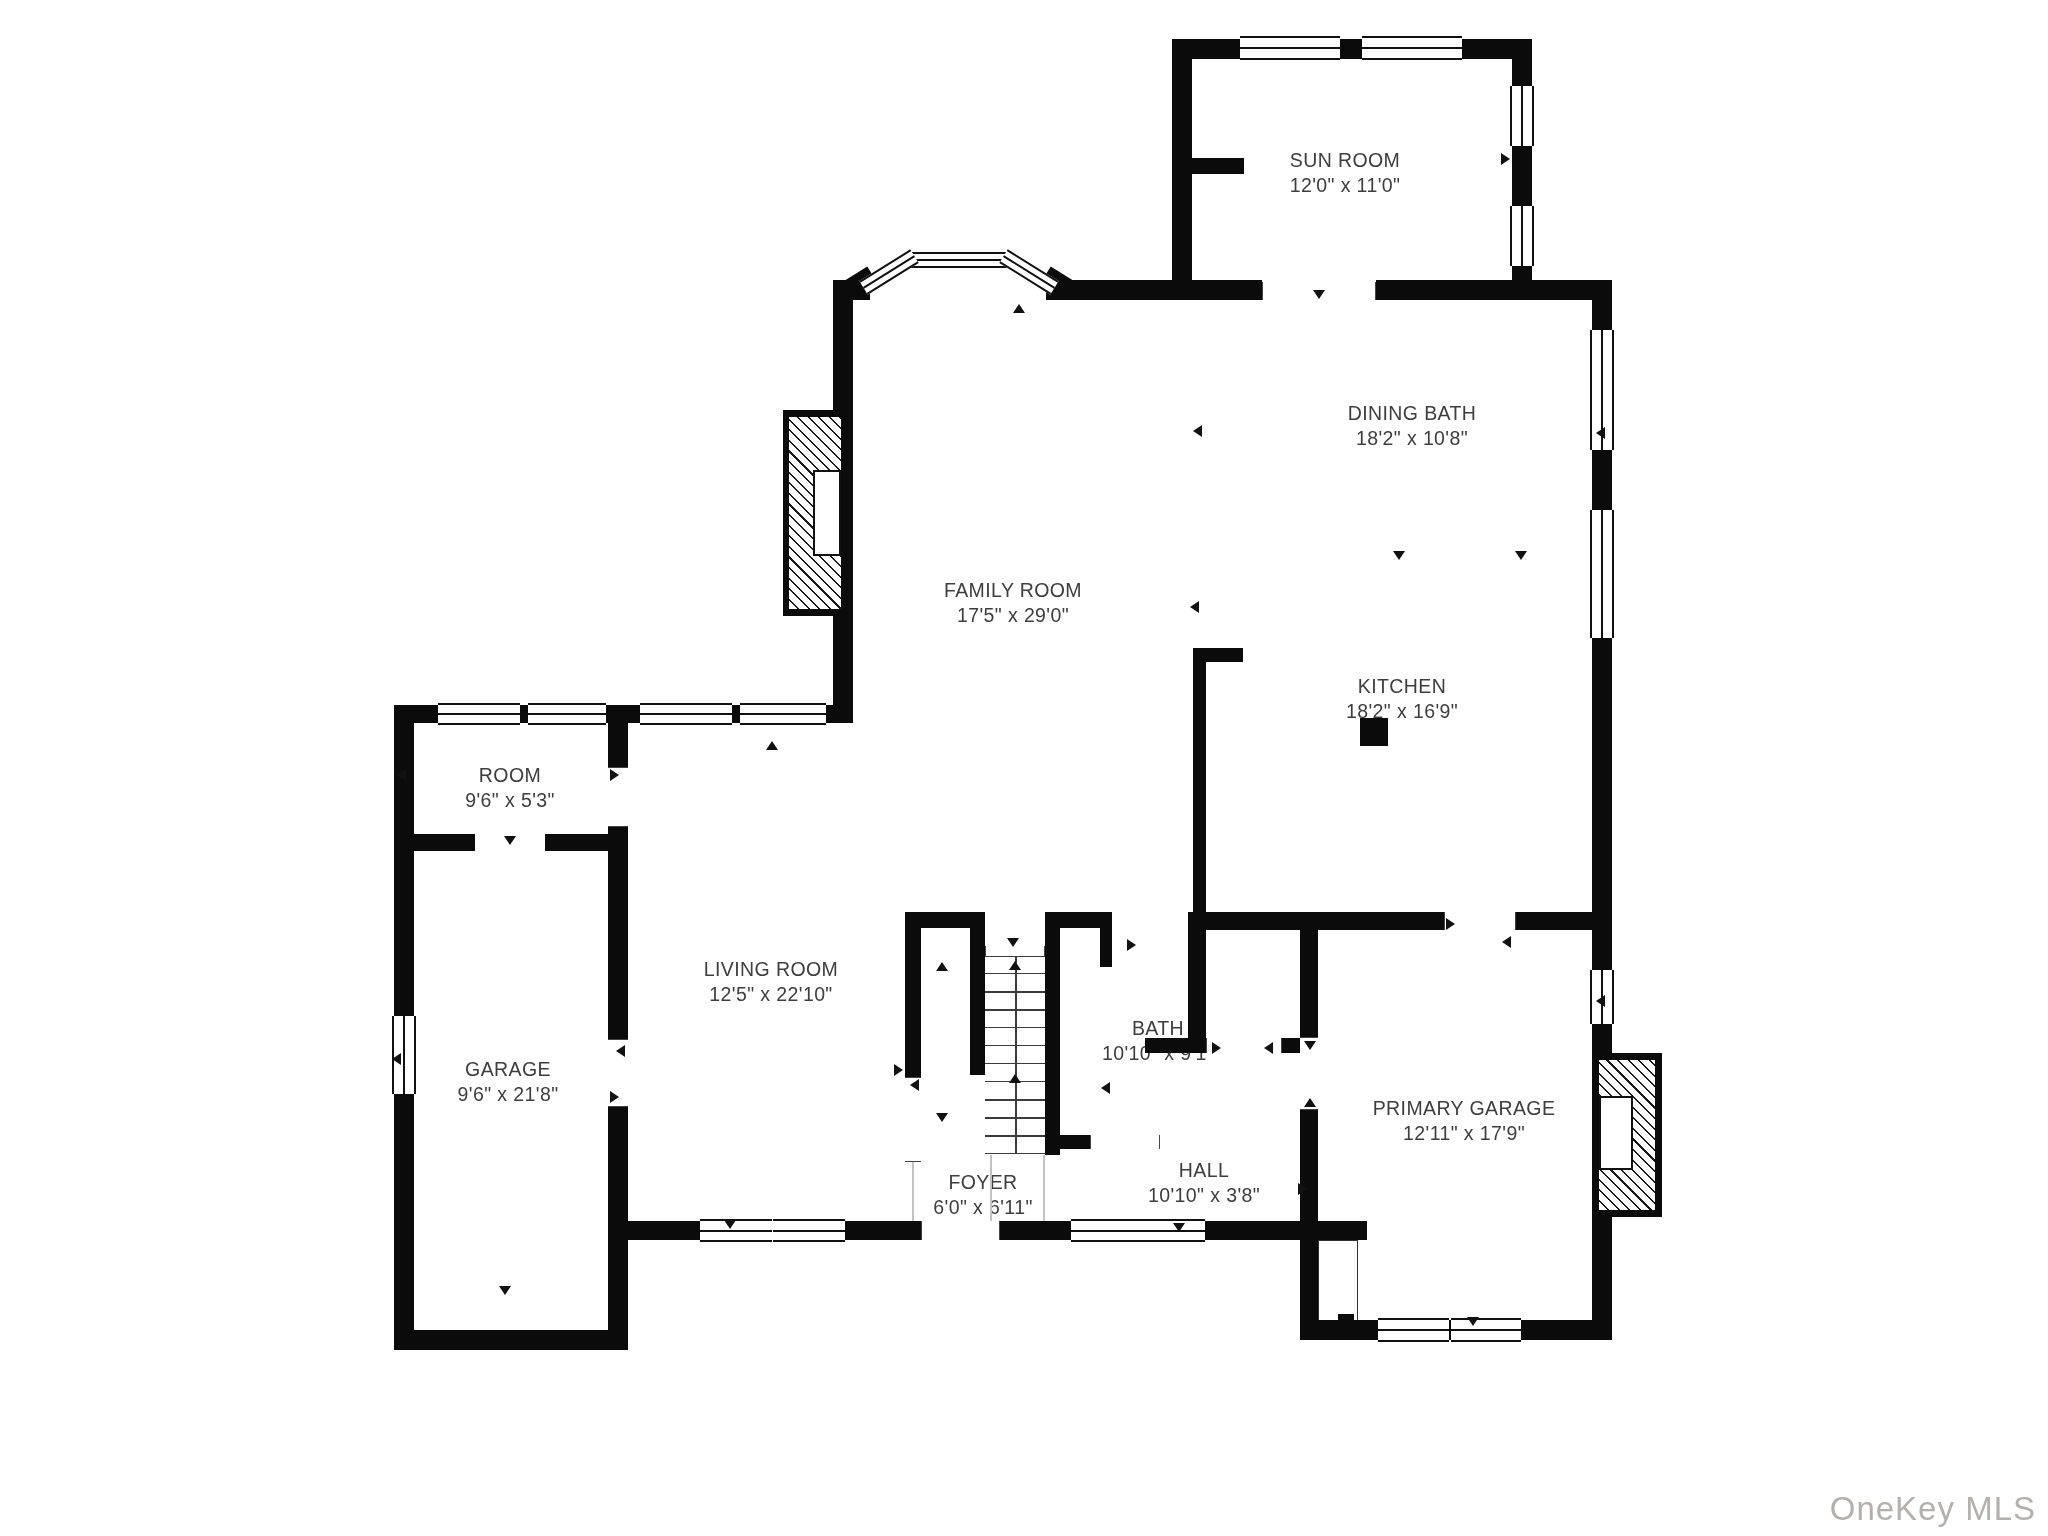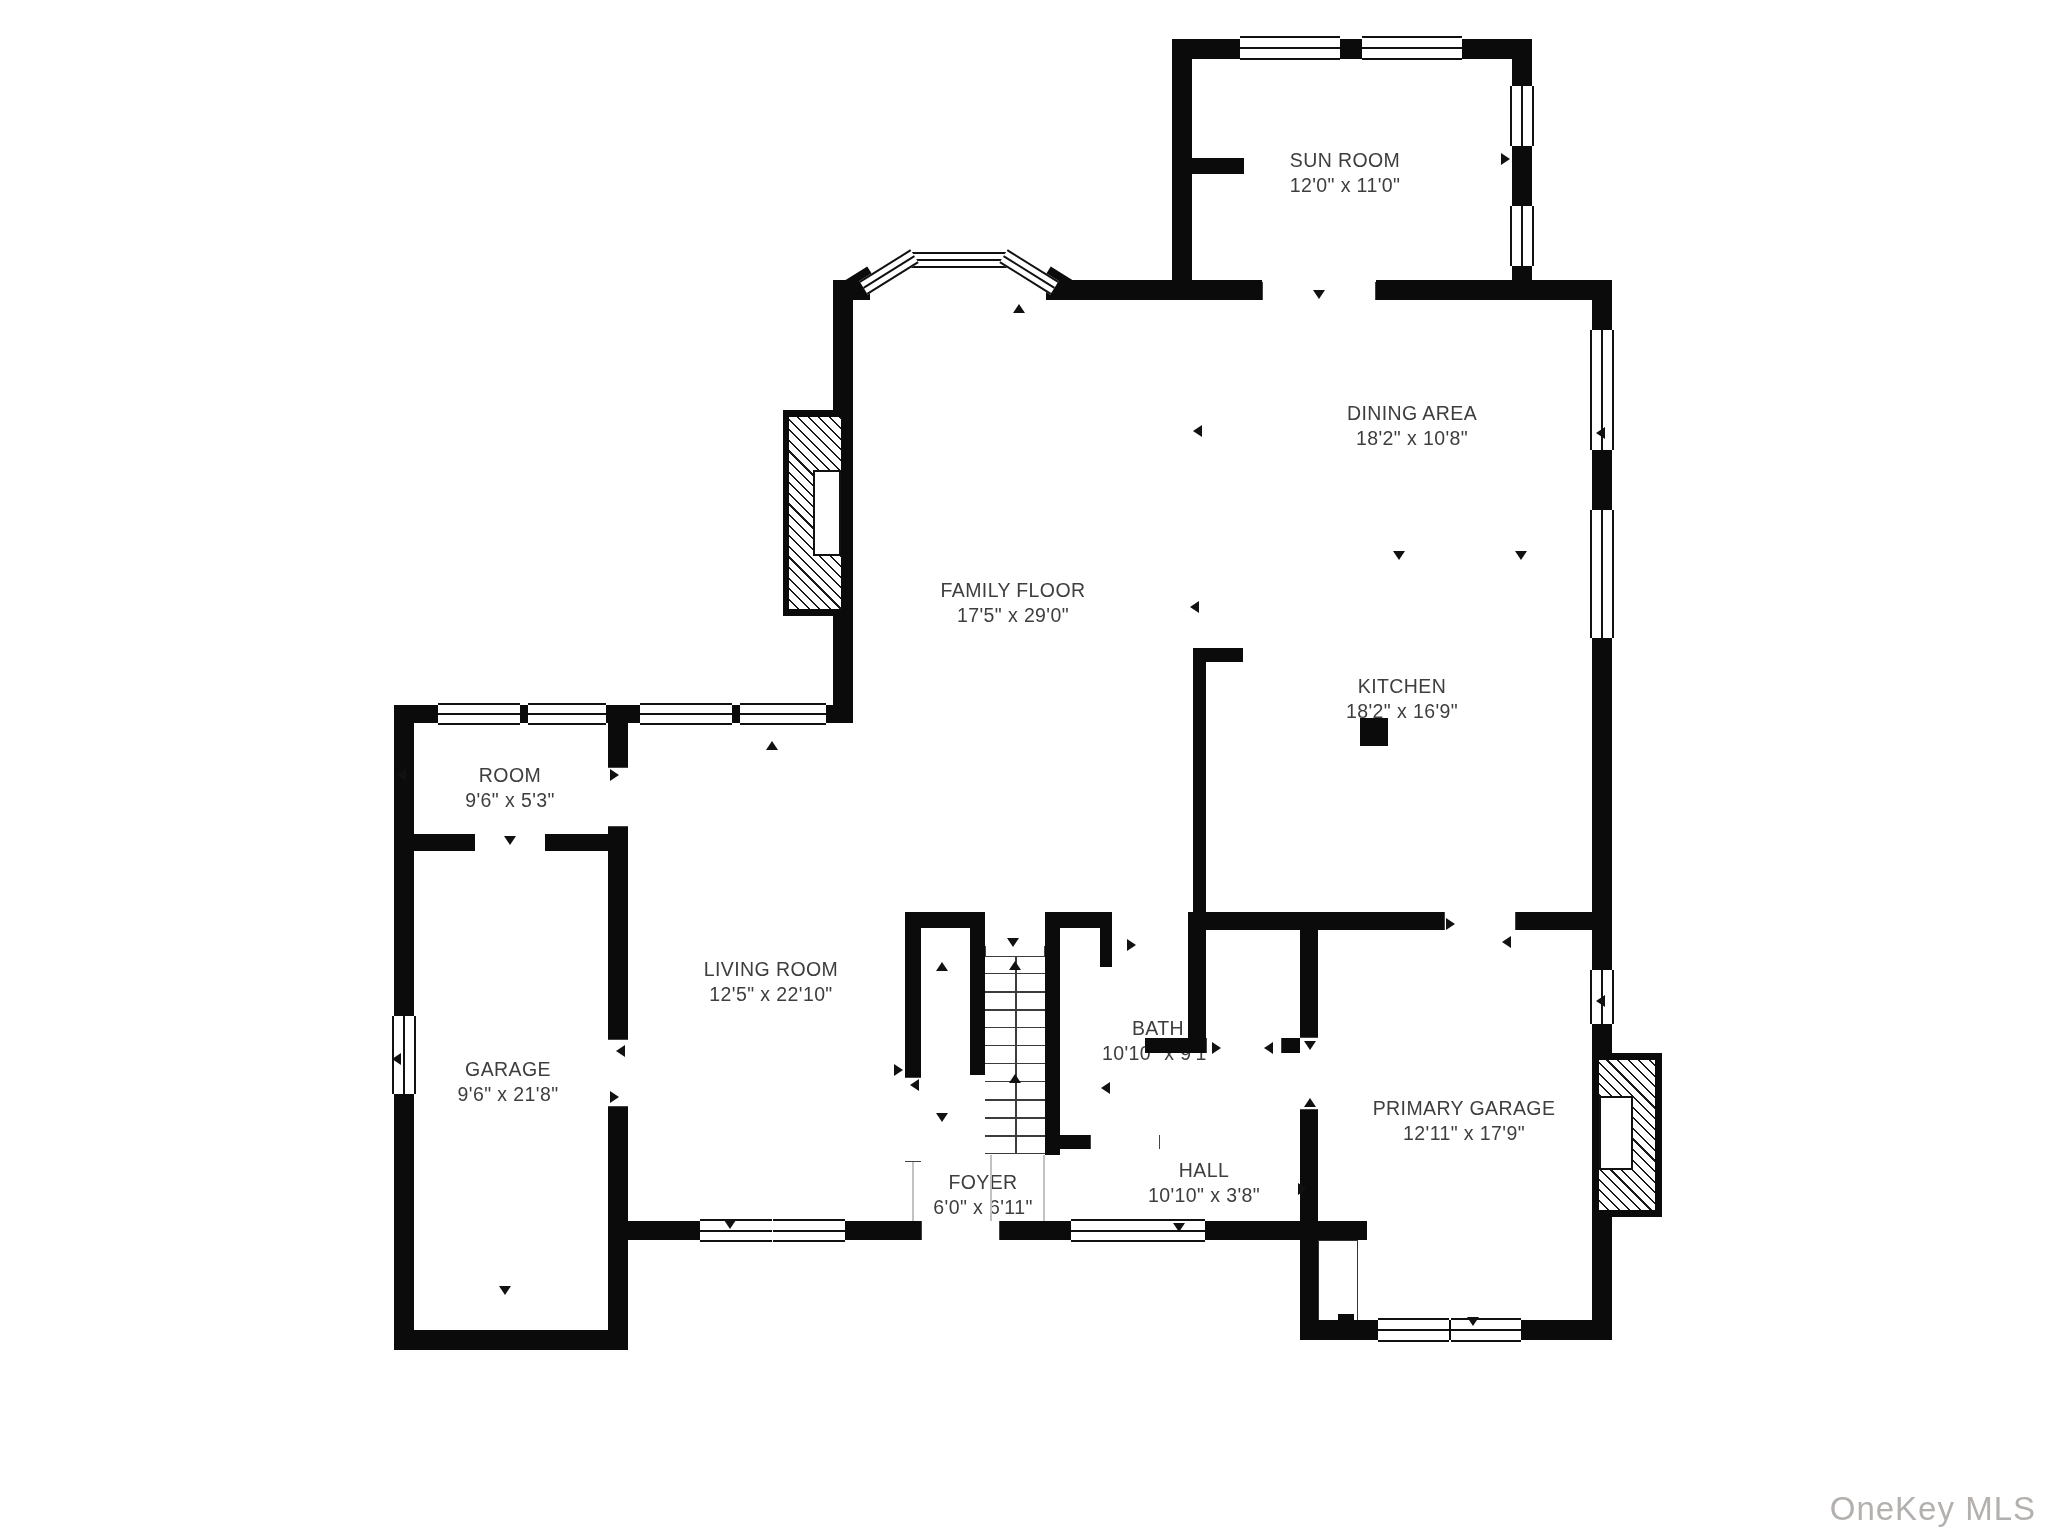--- a/index.html
+++ b/index.html
@@ -159,25 +159,25 @@
       <div class="wall" style="left: 1360px; top: 718px; width: 28px; height: 28px;"></div>
       <div class="thinbox" style="left: 1318px; top: 1240px; width: 40px; height: 84px;"></div>
       <div class="thinline" style="left: 990px; top: 1155px; width: 1.5px; height: 66px;"></div>
       <div class="thinline" style="left: 1043px; top: 1155px; width: 1.5px; height: 66px;"></div>
       <div class="thinline" style="left: 912px; top: 1162px; width: 1.5px; height: 59px;"></div>
       <div class="room-label" style="left: 1345px; top: 148px;">
         <div>SUN ROOM</div>
         <div>12'0" x 11'0"</div>
       </div>
       <div class="room-label" style="left: 1412px; top: 401px;">
-        <div>DINING AREA</div>
+        <div>DINING BATH</div>
         <div>18'2" x 10'8"</div>
       </div>
       <div class="room-label" style="left: 1013px; top: 578px;">
-        <div>FAMILY FLOOR</div>
+        <div>FAMILY ROOM</div>
         <div>17'5" x 29'0"</div>
       </div>
       <div class="room-label" style="left: 1402px; top: 674px;">
         <div>KITCHEN</div>
         <div>18'2" x 16'9"</div>
       </div>
       <div class="room-label" style="left: 510px; top: 763px;">
         <div>ROOM</div>
         <div>9'6" x 5'3"</div>
       </div>

